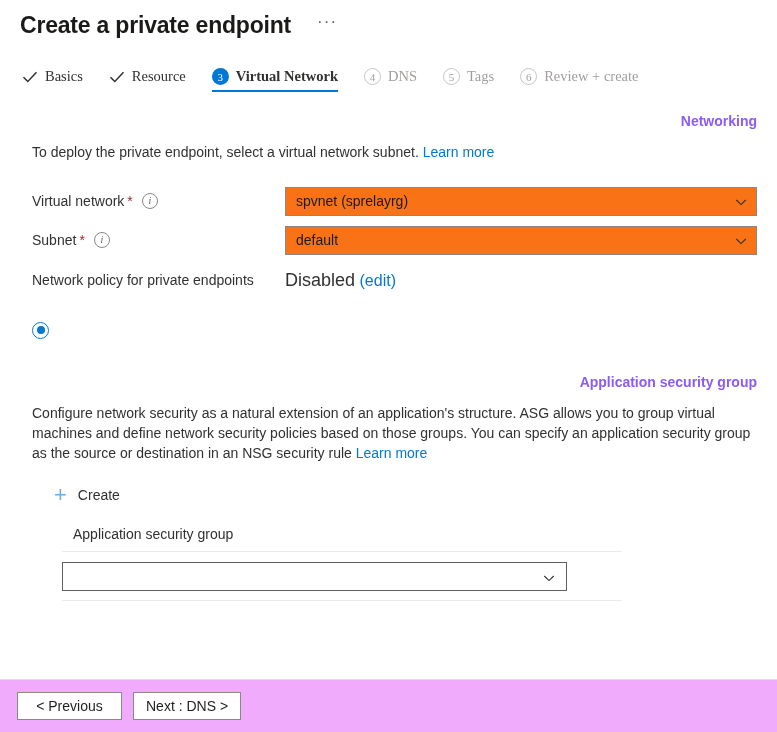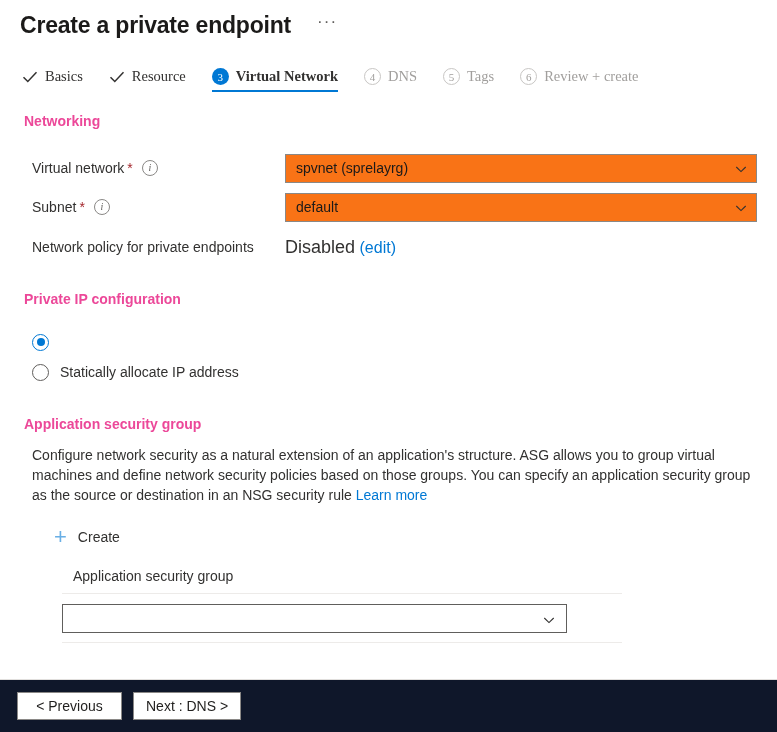--- a/index.html
+++ b/index.html
@@ -99,22 +99,23 @@
     background: #ffffff;
   }
 
   
   .content {
     padding: 0 20px 0 20px;
   }
   .section-head {
     font-size: 14px;
     font-weight: 600;
-    color: #ec4899;
+    color: #8b5cf6;
     margin: 21px 0 0 4px;
+    text-align: right;
   }
   .section-desc {
     font-size: 14px;
     color: #323130;
     margin: 13px 0 0 12px;
     line-height: 20px;
     max-width: 745px;
   }
   .link {
     color: #0078d4;
@@ -280,21 +281,21 @@
   .footer {
     position: absolute;
     left: 0;
     bottom: 0;
     width: 777px;
     height: 52px;
     display: flex;
     align-items: center;
     padding-left: 17px;
     box-sizing: border-box;
-    background: #0f172a;
+    background: #f0abfc;
   }
   .btn {
     min-width: 105px;
     height: 28px;
     border: 1px solid #8a8886;
     background: #ffffff;
     font-size: 14px;
     color: #201f1e;
     font-family: "Liberation Sans", sans-serif;
     cursor: pointer;
@@ -352,20 +353,24 @@
     <span class="num-badge outline">6</span>
     <span>Review + create</span>
   </div>
 
 </div>
 
 <div class="content">
 
   <div class="section-head">Networking</div>
 
+  <div class="section-desc">
+    <span>To deploy the private endpoint, select a virtual network subnet.</span>
+    <a class="link">Learn more</a>
+  </div>
 
   <div class="form-row r1">
     <div class="form-label">
       <span>Virtual network</span>
       <span class="req-star">*</span>
       <span class="info-icon">i</span>
     </div>
     <div class="select-box">
       <span>spvnet (sprelayrg)</span>
       <span class="chevron">
@@ -395,29 +400,24 @@
   <div class="form-row r3">
     <div class="form-label">
       <span>Network policy for private endpoints</span>
     </div>
     <div>
       <span class="static-value">Disabled</span>
       <a class="link">(edit)</a>
     </div>
   </div>
 
-  <div class="section-head" style="margin-top:29px;">Private IP configuration</div>
 
   <div class="radio-group">
     <div class="radio-row">
       <span class="radio checked"></span>
-    </div>
-    <div class="radio-row">
-      <span class="radio"></span>
-      <span class="radio-label">Statically allocate IP address</span>
     </div>
   </div>
 
   <div class="section-head asg-head">Application security group</div>
 
   <div class="section-desc">
     <span>Configure network security as a natural extension of an application's structure. ASG allows you to group virtual machines and define network security policies based on those groups. You can specify an application security group as the source or destination in an NSG security rule</span>
     <a class="link">Learn more</a>
   </div>
 

